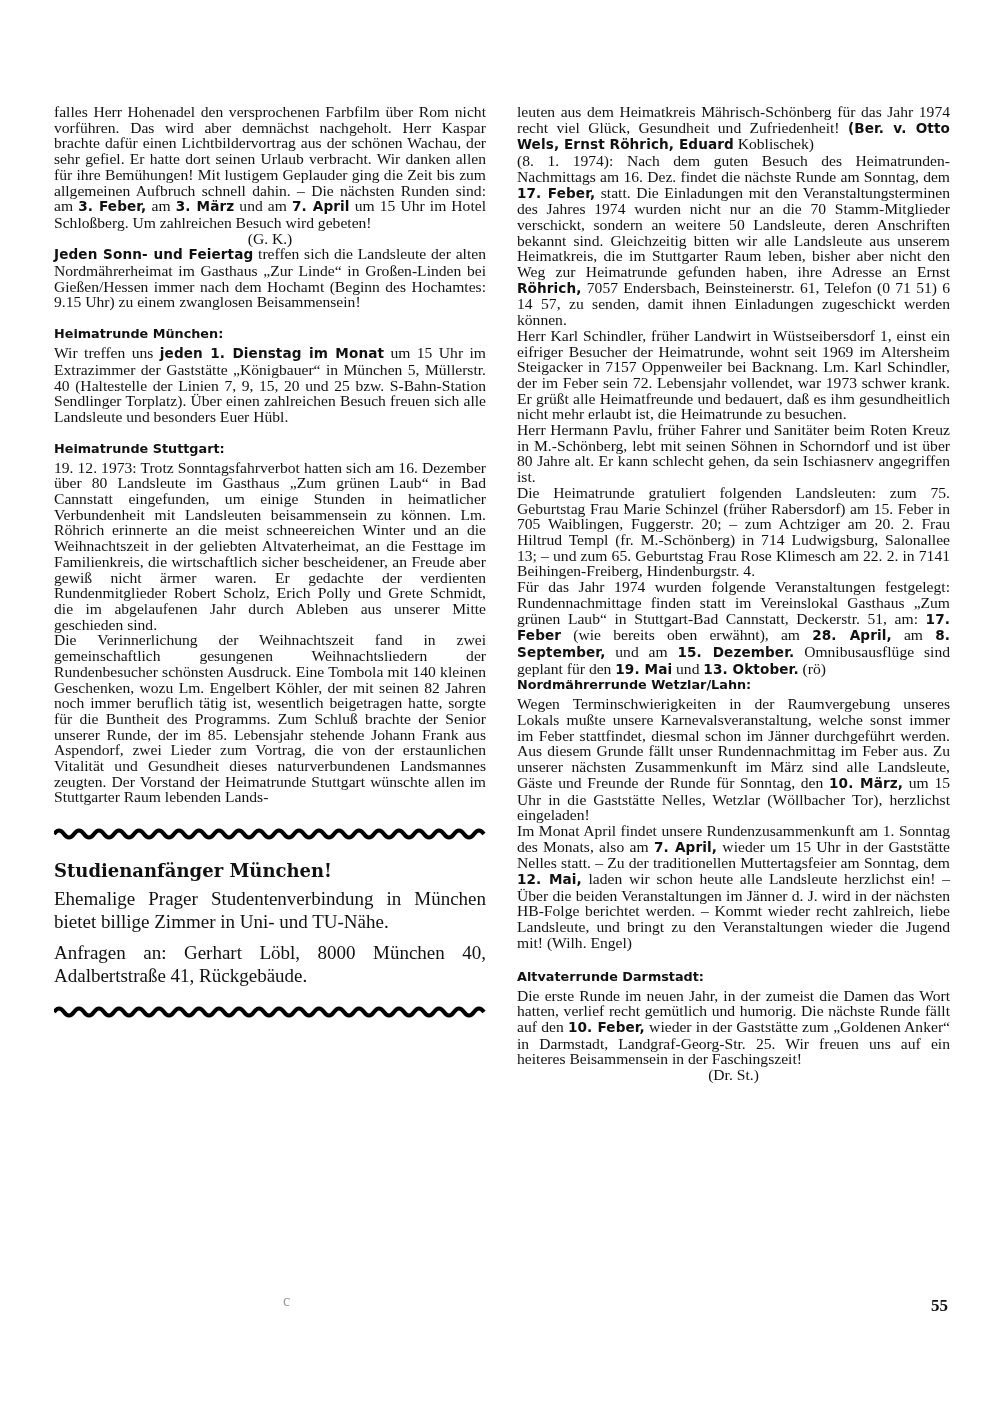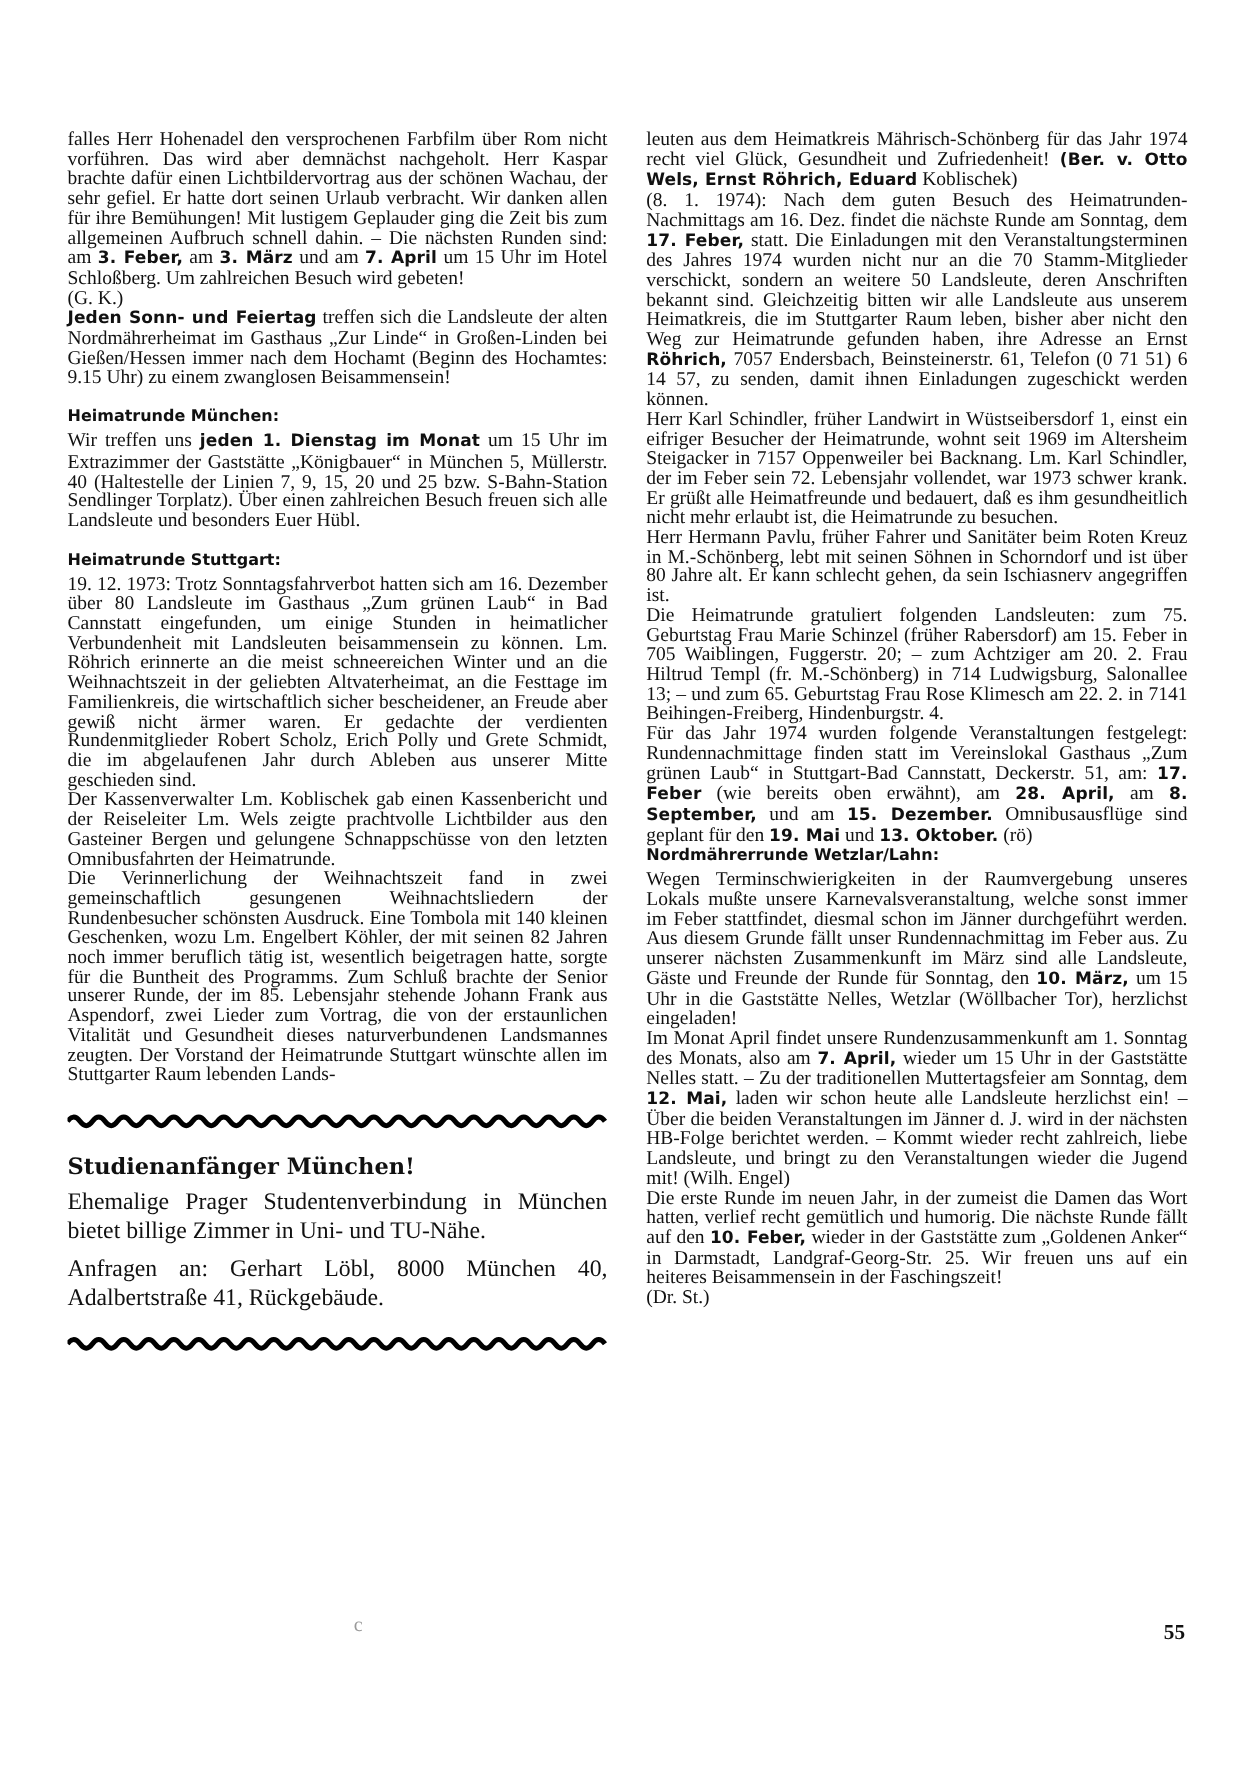--- a/index.html
+++ b/index.html
@@ -9,21 +9,21 @@
   .col-left { left: 54px; width: 432px; }
   .col-right { left: 517px; width: 433px; }
   p.t {
     margin: 0;
     font-family: "Liberation Serif", serif;
     font-size: 15.6px;
     line-height: 15.7px;
     text-align: justify;
     hyphens: manual;
   }
-  p.sign { text-align: left; }
+  p.sign { text-align: center; }
   b.s { font-family: "DejaVu Sans", sans-serif; font-weight: bold; font-size: 13.6px; letter-spacing: 0.1px; }
   h3.head {
     margin: 12px 0 4px 0;
     font-family: "DejaVu Sans", sans-serif;
     font-weight: bold;
     font-size: 12.8px;
     line-height: 15px;
   }
   .wave { display: block; width: 436px; height: 14px; margin: 0; }
   .ad-title { font-family: "DejaVu Serif", serif; font-weight: bold; font-size: 18px; margin: 20px 0 6px 0; line-height: 20px; }
@@ -41,21 +41,20 @@
     <p class="t"><span>falles Herr Hohenadel den versprochenen Farbfilm über Rom nicht vorführen. Das wird aber demnächst nachgeholt. Herr Kaspar brachte dafür einen Lichtbildervortrag aus der schönen Wachau, der sehr gefiel. Er hatte dort seinen Urlaub verbracht. Wir danken allen für ihre Bemühungen! Mit lustigem Geplauder ging die Zeit bis zum allgemeinen Aufbruch schnell dahin. – Die nächsten Runden sind: am </span><b class="s">3. Feber,</b><span> am </span><b class="s">3. März</b><span> und am </span><b class="s">7. April</b><span> um 15 Uhr im Hotel Schloßberg. Um zahlreichen Besuch wird gebeten!</span></p>
     <p class="t sign">(G. K.)</p>
 
     <p class="t"><b class="s">Jeden Sonn- und Feiertag</b><span> treffen sich die Landsleute der alten Nordmährerheimat im Gasthaus „Zur Linde“ in Großen-Linden bei Gießen/Hessen immer nach dem Hochamt (Beginn des Hochamtes: 9.15 Uhr) zu einem zwanglosen Beisammensein!</span></p>
 
     <h3 class="head" style="margin-top:16px">Heimatrunde München:</h3>
     <p class="t"><span>Wir treffen uns </span><b class="s">jeden 1. Dienstag im Monat</b><span> um 15 Uhr im Extrazimmer der Gaststätte „Königbauer“ in München 5, Müllerstr. 40 (Haltestelle der Linien 7, 9, 15, 20 und 25 bzw. S-Bahn-Station Sendlinger Torplatz). Über einen zahlreichen Besuch freuen sich alle Landsleute und besonders Euer Hübl.</span></p>
 
     <h3 class="head" style="margin-top:16px">Heimatrunde Stuttgart:</h3>
     <p class="t">19. 12. 1973: Trotz Sonntagsfahrverbot hatten sich am 16. Dezember über 80 Landsleute im Gasthaus „Zum grünen Laub“ in Bad Cannstatt eingefunden, um einige Stunden in heimatlicher Verbundenheit mit Landsleuten beisammensein zu können. Lm. Röhrich erinnerte an die meist schneereichen Winter und an die Weihnachtszeit in der geliebten Altvaterheimat, an die Festtage im Familienkreis, die wirtschaftlich sicher bescheidener, an Freude aber gewiß nicht ärmer waren. Er gedachte der verdienten Rundenmitglieder Robert Scholz, Erich Polly und Grete Schmidt, die im abgelaufenen Jahr durch Ableben aus unserer Mitte geschieden sind.</p>
-    <p class="t">Der Kassenverwalter Lm. Koblischek gab einen Kassenbericht und der Reiseleiter Lm. Wels zeigte prachtvolle Lichtbilder aus den Gasteiner Bergen und gelungene Schnappschüsse von den letzten Omnibusfahrten der Heimatrunde.</p>
     <p class="t">Die Verinnerlichung der Weihnachtszeit fand in zwei gemeinschaftlich gesungenen Weihnachtsliedern der Rundenbesucher schönsten Ausdruck. Eine Tombola mit 140 kleinen Geschenken, wozu Lm. Engelbert Köhler, der mit seinen 82 Jahren noch immer beruflich tätig ist, wesentlich beigetragen hatte, sorgte für die Buntheit des Programms. Zum Schluß brachte der Senior unserer Runde, der im 85. Lebensjahr stehende Johann Frank aus Aspendorf, zwei Lieder zum Vortrag, die von der erstaunlichen Vitalität und Gesundheit dieses naturverbundenen Landsmannes zeugten. Der Vorstand der Heimatrunde Stuttgart wünschte allen im Stuttgarter Raum lebenden Lands-</p>
 
     <svg class="wave" style="margin-top:22px" viewBox="0 0 436 14" preserveAspectRatio="none">
       <path d="M0 7 Q5 0 10 7 T20 7 T30 7 T40 7 T50 7 T60 7 T70 7 T80 7 T90 7 T100 7 T110 7 T120 7 T130 7 T140 7 T150 7 T160 7 T170 7 T180 7 T190 7 T200 7 T210 7 T220 7 T230 7 T240 7 T250 7 T260 7 T270 7 T280 7 T290 7 T300 7 T310 7 T320 7 T330 7 T340 7 T350 7 T360 7 T370 7 T380 7 T390 7 T400 7 T410 7 T420 7 T430 7" fill="none" stroke="#000" stroke-width="4"></path>
     </svg>
 
     <div>
       <div class="ad-title">Studienanfänger München!</div>
       <p class="ad-text">Ehemalige Prager Studentenverbindung in München bietet billige Zimmer in Uni- und TU-Nähe.</p>
       <p class="ad-text">Anfragen an: Gerhart Löbl, 8000 München 40, Adalbertstraße 41, Rückgebäude.</p>
@@ -75,19 +74,20 @@
     <p class="t">Herr Karl Schindler, früher Landwirt in Wüstseibersdorf 1, einst ein eifriger Besucher der Heimatrunde, wohnt seit 1969 im Altersheim Steigacker in 7157 Oppenweiler bei Backnang. Lm. Karl Schindler, der im Feber sein 72. Lebensjahr vollendet, war 1973 schwer krank. Er grüßt alle Heimatfreunde und bedauert, daß es ihm gesundheitlich nicht mehr erlaubt ist, die Heimatrunde zu besuchen.</p>
     <p class="t">Herr Hermann Pavlu, früher Fahrer und Sanitäter beim Roten Kreuz in M.-Schönberg, lebt mit seinen Söhnen in Schorndorf und ist über 80 Jahre alt. Er kann schlecht gehen, da sein Ischiasnerv angegriffen ist.</p>
     <p class="t">Die Heimatrunde gratuliert folgenden Landsleuten: zum 75. Geburtstag Frau Marie Schinzel (früher Rabersdorf) am 15. Feber in 705 Waiblingen, Fuggerstr. 20; – zum Achtziger am 20. 2. Frau Hiltrud Templ (fr. M.-Schönberg) in 714 Ludwigsburg, Salonallee 13; – und zum 65. Geburtstag Frau Rose Klimesch am 22. 2. in 7141 Beihingen-Freiberg, Hindenburgstr. 4.</p>
 
     <p class="t"><span>Für das Jahr 1974 wurden folgende Veranstaltungen festgelegt: Rundennachmittage finden statt im Vereinslokal Gasthaus „Zum grünen Laub“ in Stuttgart-Bad Cannstatt, Deckerstr. 51, am: </span><b class="s">17. Feber</b><span> (wie bereits oben erwähnt), am </span><b class="s">28. April,</b><span> am </span><b class="s">8. September,</b><span> und am </span><b class="s">15. Dezember.</b><span> Omnibusausflüge sind geplant für den </span><b class="s">19. Mai</b><span> und </span><b class="s">13. Oktober.</b><span> (rö)</span></p>
 
     <h3 class="head" style="margin-top:0">Nordmährerrunde Wetzlar/Lahn:</h3>
     <p class="t"><span>Wegen Terminschwierigkeiten in der Raumvergebung unseres Lokals mußte unsere Karnevalsveranstaltung, welche sonst immer im Feber stattfindet, diesmal schon im Jänner durchgeführt werden. Aus diesem Grunde fällt unser Rundennachmittag im Feber aus. Zu unserer nächsten Zusammenkunft im März sind alle Landsleute, Gäste und Freunde der Runde für Sonntag, den </span><b class="s">10. März,</b><span> um 15 Uhr in die Gaststätte Nelles, Wetzlar (Wöllbacher Tor), herzlichst eingeladen!</span></p>
     <p class="t"><span>Im Monat April findet unsere Rundenzusammenkunft am 1. Sonntag des Monats, also am </span><b class="s">7. April,</b><span> wieder um 15 Uhr in der Gaststätte Nelles statt. – Zu der traditionellen Muttertagsfeier am Sonntag, dem </span><b class="s">12. Mai,</b><span> laden wir schon heute alle Landsleute herzlichst ein! – Über die beiden Veranstaltungen im Jänner d. J. wird in der nächsten HB-Folge berichtet werden. – Kommt wieder recht zahlreich, liebe Landsleute, und bringt zu den Veranstaltungen wieder die Jugend mit! (Wilh. Engel)</span></p>
 
+    <h3 class="head" style="margin-top:18px">Altvaterrunde Darmstadt:</h3>
     <p class="t"><span>Die erste Runde im neuen Jahr, in der zumeist die Damen das Wort hatten, verlief recht gemütlich und humorig. Die nächste Runde fällt auf den </span><b class="s">10. Feber,</b><span> wieder in der Gaststätte zum „Goldenen Anker“ in Darmstadt, Landgraf-Georg-Str. 25. Wir freuen uns auf ein heiteres Beisammensein in der Faschingszeit!</span></p>
     <p class="t sign">(Dr. St.)</p>
   </div>
 
   <div class="cmark">c</div>
   <div class="pageno">55</div>
 </div>
 
 </body></html>

